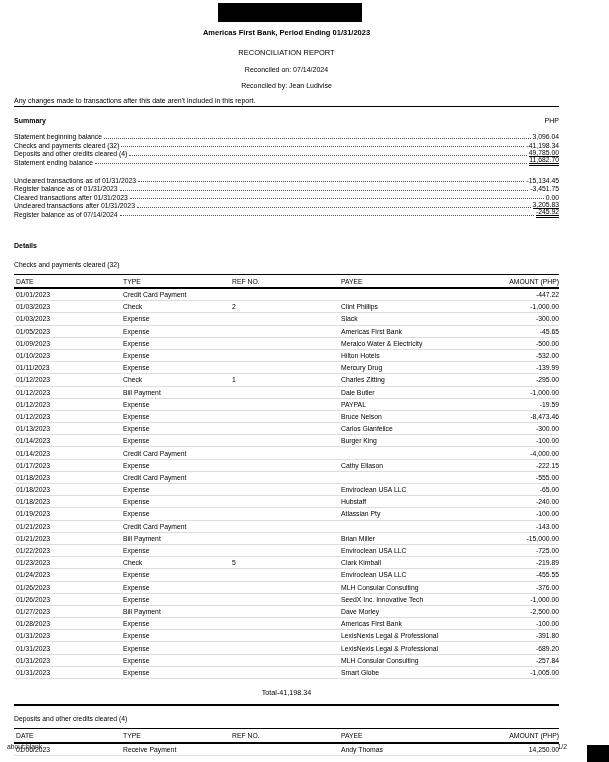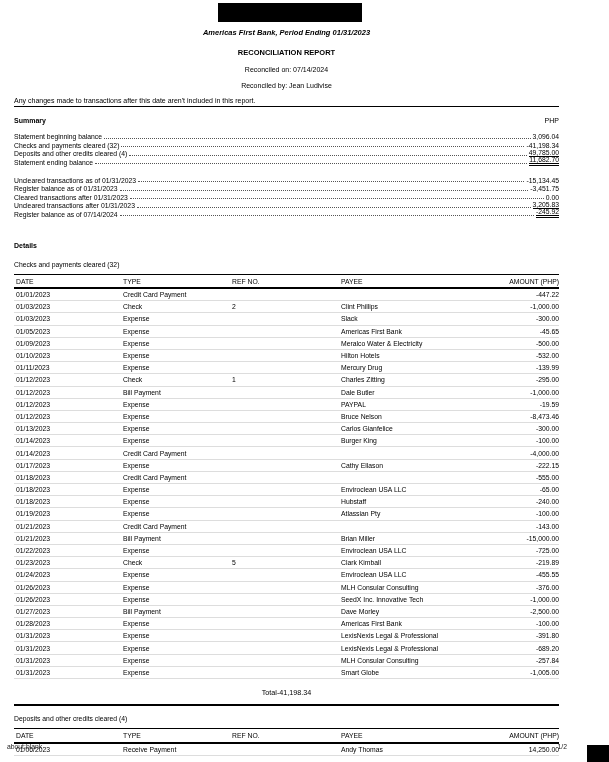--- a/index.html
+++ b/index.html
@@ -3,22 +3,22 @@
 <meta charset="utf-8">
 <style>
   * { margin:0; padding:0; box-sizing:border-box; }
   html,body { background:#e8e8e8; }
   body { font-family:"Liberation Sans", sans-serif; color:#000; }
   .page { position:relative; width:609px; height:762px; background:#fff; overflow:hidden; }
   .redact-top { position:absolute; left:218px; top:3px; width:144px; height:19px; background:#000; }
   .redact-bottom { position:absolute; right:0; bottom:0; width:22px; height:17px; background:#000; }
   .content { position:absolute; left:14px; top:0; width:545px; }
   .doc-header { text-align:center; padding-top:28px; }
-  .doc-title { font-size:7.5px; font-weight:bold;font-style:italic; }
-  .report-title { font-size:7.5px; font-weight:bold; margin-top:11px; }
+  .doc-title { font-size:7.5px; font-weight:bold; }
+  .report-title { font-size:7.5px; font-weight:normal; margin-top:11px; }
   .rec-line { font-size:7px; margin-top:9px; }
   .disclaimer { font-size:7px; text-align:left; margin-top:8px; }
   .rule { border-top:1px solid #000; margin-top:2px; }
   .summary-head { display:flex; justify-content:space-between; font-size:7px; margin-top:10px; }
   .summary-rows { margin-top:8px; }
   .summary-rows.g2 { margin-top:10px; }
   .srow { display:flex; align-items:flex-end; height:8.4px; font-size:6.8px; }
   .leader { flex:1; border-bottom:1px dotted #555; margin:0 2px 1.5px 2px; }
   .u-single { border-bottom:1px solid #000; }
   .u-double { border-bottom:3px double #000; }

